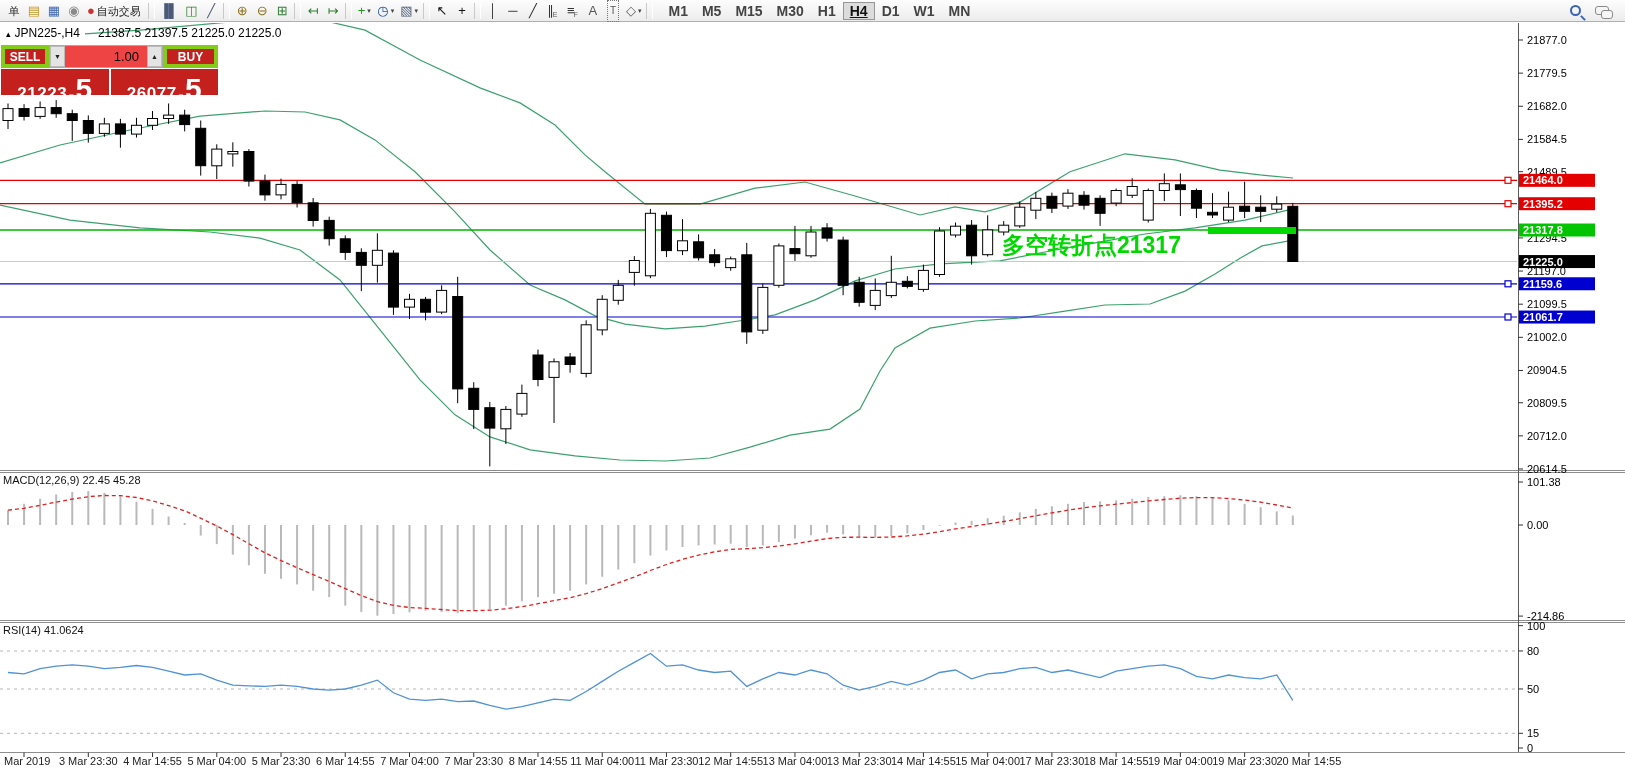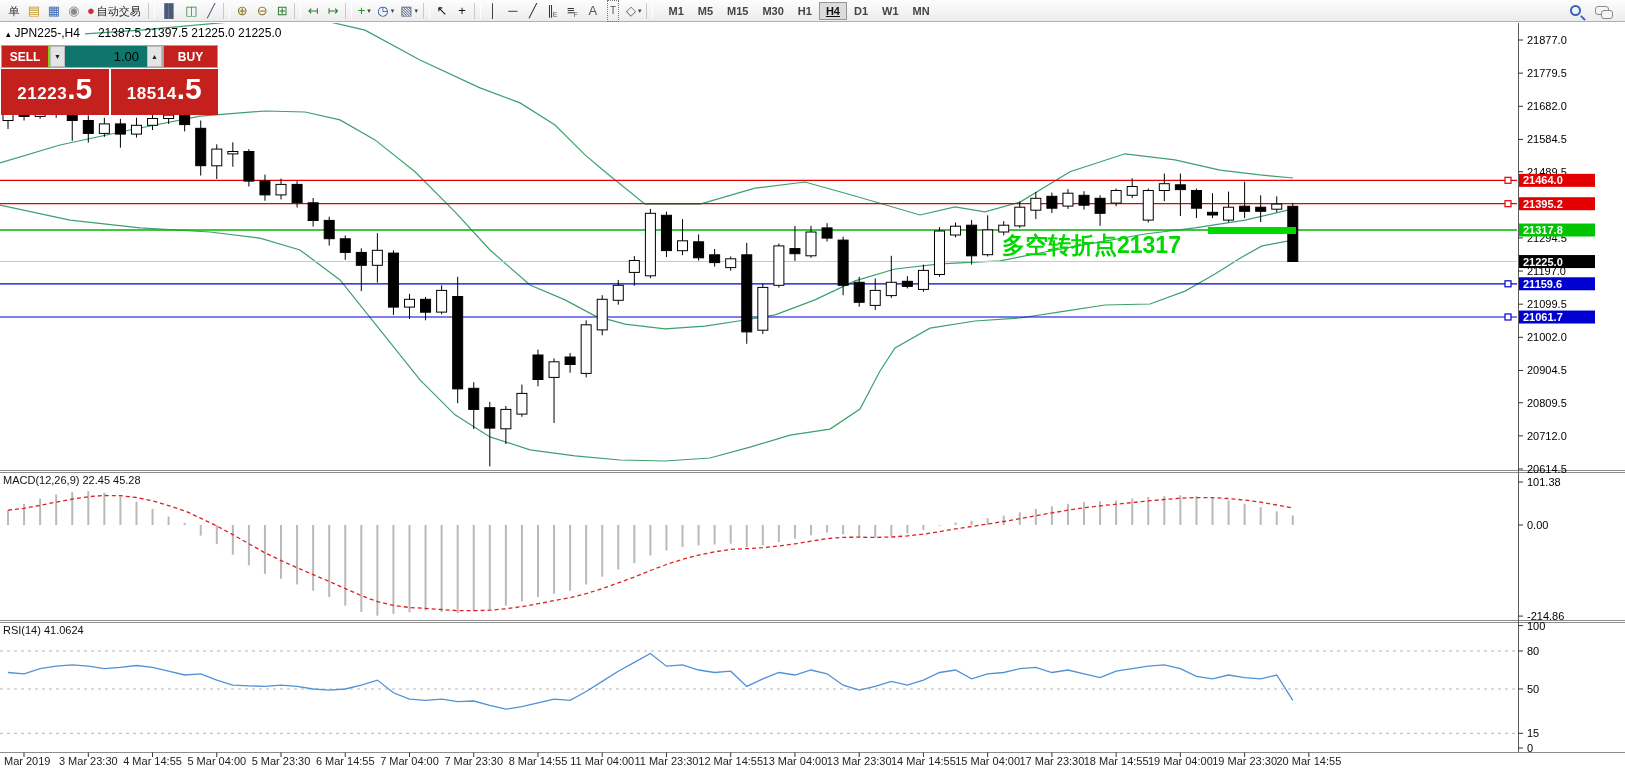--- a/index.html
+++ b/index.html
@@ -13,21 +13,21 @@
              display:flex; align-items:center; padding:0 4px; }
   .tb-btn { display:inline-flex; align-items:center; justify-content:center; height:20px;
             min-width:20px; padding:0 3px; font-size:13px; line-height:20px; cursor:default;
             position:relative; }
   .tb-btn .sub { font-size:7px; position:relative; top:4px; left:-1px; color:#555; }
   .tb-btn .caret { font-size:7px; color:#444; margin-left:2px; }
   .tb-btn.boxed span.g { border:1px dotted #777; padding:0 2px; font-size:10px; }
   .tb-sep { width:7px; height:16px; margin:0 2px; border-left:1px solid #c9c9c9;
             border-right:1px solid #fff; }
   .tb-text { font-size:11px; color:#222; padding:0 2px; white-space:nowrap; }
-  .tf-btn { font-size:11px; font-weight:bold; color:#444; padding:1px 6px; height:18px;
+  .tf-btn { font-size:14px; font-weight:bold; color:#444; padding:1px 6px; height:18px;
             display:inline-flex; align-items:center; border:1px solid transparent; }
   .tf-btn.active { background:#dcdcdc; border:1px solid #979797; color:#111;text-decoration:underline; }
   #tb-right { margin-left:auto; display:flex; align-items:center; gap:14px; padding-right:12px; }
   .mag { width:11px; height:11px; border:2px solid #3b62b5; border-radius:50%; position:relative; }
   .mag::after { content:""; position:absolute; width:6px; height:2px; background:#3b62b5;
                 transform:rotate(45deg); left:8px; top:10px; }
   .chat { width:14px; height:9px; border:1.5px solid #8a8a8a; border-radius:3px; position:relative; }
   .chat::before { content:""; position:absolute; width:10px; height:7px; border:1.5px solid #8a8a8a;
                   border-radius:3px; left:5px; top:3px; background:#f6f6f6; }
 
@@ -35,28 +35,28 @@
   #chart-title { position:absolute; left:6px; top:26px; z-index:5; font-size:12px; color:#000;
                  white-space:nowrap; }
   #chart-title .tri { font-size:9px; margin-right:4px; }
   #chart-title .ohlc { margin-left:18px; }
 
   
   #trade-panel { position:absolute; left:1px; top:45px; width:217px; z-index:6; }
   .tp-row1 { display:flex; height:23px; }
   .tp-sell,.tp-buy { background:#c4201e; color:#fff; font-size:12px; font-weight:bold;
                      display:flex; align-items:center; justify-content:center;
-                     border:1px solid #84cc16; }
+                     border:4px solid #84cc16; }
   .tp-sell { width:48px; } .tp-buy { width:55px; }
   .tp-vol { flex:1; display:flex; border:1px solid #a9a9a9; background:#e9e9e9; }
   .tp-step { width:15px; display:flex; align-items:center; justify-content:center;
              font-size:7px; color:#222; background:#e4e4e4; border:1px solid #bbb; }
-  .tp-volval { flex:1; background:#0f766e; font-size:13px; color:#000; display:flex;
+  .tp-volval { flex:1; background:#ef4444; font-size:13px; color:#000; display:flex;
                align-items:center; justify-content:flex-end; padding-right:8px; }
-  .tp-row2 { display:flex; height:46px; margin-top:1px; gap:2px; }
+  .tp-row2 { display:flex; height:26px; margin-top:1px; gap:2px; }
   .tp-price { flex:1; background:#c4201e; color:#fff; display:flex; align-items:baseline;
               justify-content:center; padding-top:7px; }
   .tp-price .pi { font-size:17px; font-weight:bold; letter-spacing:0.5px; }
   .tp-price .pf { font-size:30px; font-weight:bold; line-height:26px; }
 
   svg { position:absolute; left:0; top:0; z-index:1; }
 </style>
 </head>
 <body>
 <div id="stage">
@@ -573,19 +573,19 @@
       <div class="tp-step">▲</div>
     </div>
     <div class="tp-buy">BUY</div>
   </div>
   <div class="tp-row2">
     <div class="tp-price">
       <span class="pi">21223</span>
       <span class="pf">.5</span>
     </div>
     <div class="tp-price">
-      <span class="pi">18514</span>
+      <span class="pi">26077</span>
       <span class="pf">.5</span>
     </div>
   </div>
 </div>
 
 </div>
 
 </body></html>

